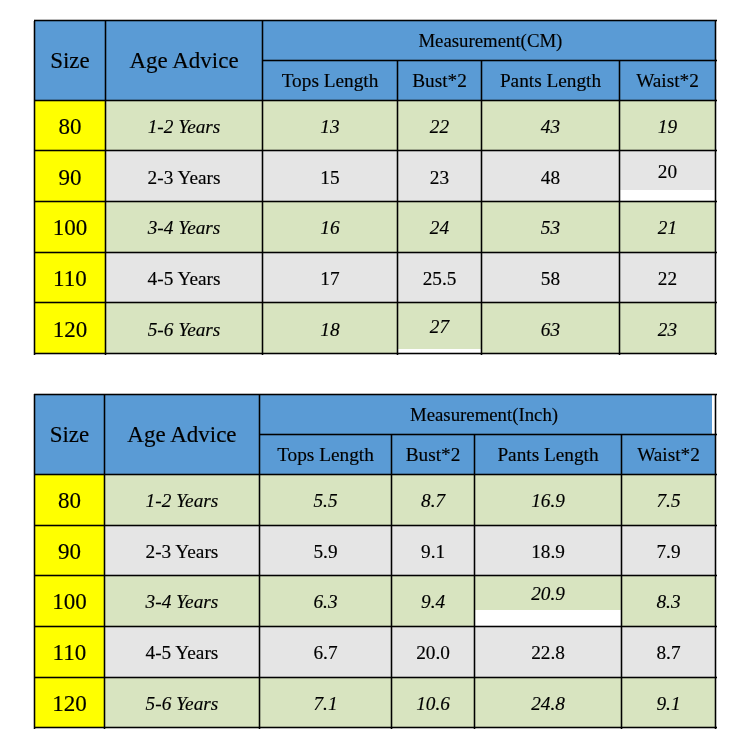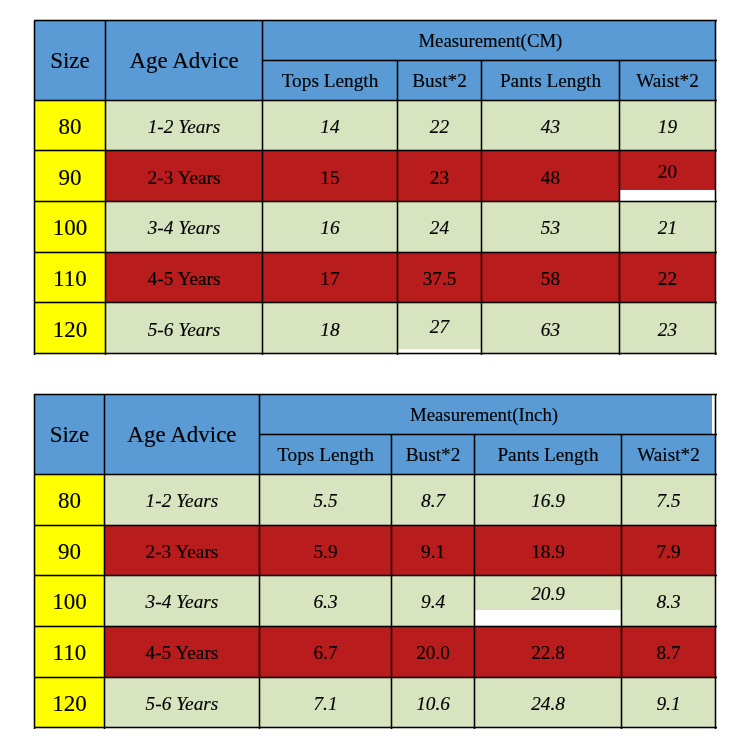--- a/index.html
+++ b/index.html
@@ -32,21 +32,21 @@
     position: relative;
     display: inline-block;
     -webkit-text-stroke: 0.15px #000000;
   }
   .hdr { background: #5a9bd5; }
   .h-main  { font-size: 23px; }
   .h-meas  { font-size: 18.8px; }
   .h-sub   { font-size: 19.3px; }
   .c-size  { background: #ffff00; font-size: 23px; }
   .c-green { background: #d8e4c0; font-size: 19.3px; font-style: italic; }
-  .c-orange{ background: #b91c1c; font-size: 19.3px; }
+  .c-orange{ background: #e5e5e5; font-size: 19.3px; }
 
   .vline, .hline { position: absolute; background: #000000; }
   .vline { width: 1px; }
   .hline { height: 1px; }
   .vline.soft, .hline.soft { opacity: 0.28; }
 </style>
 </head>
 <body>
 
 <div id="t0" class="chart">
@@ -71,21 +71,21 @@
     <div class="cell hdr h-sub" style="left:619.5px;top:60.3px;width:96px;height:40px">
       <span style="top:0px;left:0px">Waist*2</span>
     </div>
     <div class="cell c-size" style="left:34.4px;top:100.3px;width:71.1px;height:50.60000000000001px">
       <span style="top:1px;left:0px">80</span>
     </div>
     <div class="cell c-green" style="left:105.5px;top:100.3px;width:157px;height:50.60000000000001px">
       <span style="top:1px;left:0px">1-2 Years</span>
     </div>
     <div class="cell c-green" style="left:262.5px;top:100.3px;width:135px;height:50.60000000000001px">
-      <span style="top:1px;left:0px">14</span>
+      <span style="top:1px;left:0px">13</span>
     </div>
     <div class="cell c-green" style="left:397.5px;top:100.3px;width:84px;height:50.60000000000001px">
       <span style="top:1px;left:0px">22</span>
     </div>
     <div class="cell c-green" style="left:481.5px;top:100.3px;width:138px;height:50.60000000000001px">
       <span style="top:1px;left:0px">43</span>
     </div>
     <div class="cell c-green" style="left:619.5px;top:100.3px;width:96px;height:50.60000000000001px">
       <span style="top:1px;left:0px">19</span>
     </div>
@@ -128,21 +128,21 @@
     <div class="cell c-size" style="left:34.4px;top:252.2px;width:71.1px;height:50.69999999999999px">
       <span style="top:1px;left:0px">110</span>
     </div>
     <div class="cell c-orange" style="left:105.5px;top:252.2px;width:157px;height:50.69999999999999px">
       <span style="top:1px;left:0px">4-5 Years</span>
     </div>
     <div class="cell c-orange" style="left:262.5px;top:252.2px;width:135px;height:50.69999999999999px">
       <span style="top:1px;left:0px">17</span>
     </div>
     <div class="cell c-orange" style="left:397.5px;top:252.2px;width:84px;height:50.69999999999999px">
-      <span style="top:1px;left:0px">37.5</span>
+      <span style="top:1px;left:0px">25.5</span>
     </div>
     <div class="cell c-orange" style="left:481.5px;top:252.2px;width:138px;height:50.69999999999999px">
       <span style="top:1px;left:0px">58</span>
     </div>
     <div class="cell c-orange" style="left:619.5px;top:252.2px;width:96px;height:50.69999999999999px">
       <span style="top:1px;left:0px">22</span>
     </div>
     <div class="cell c-size" style="left:34.4px;top:302.9px;width:71.1px;height:50.60000000000002px">
       <span style="top:1px;left:0px">120</span>
     </div>

